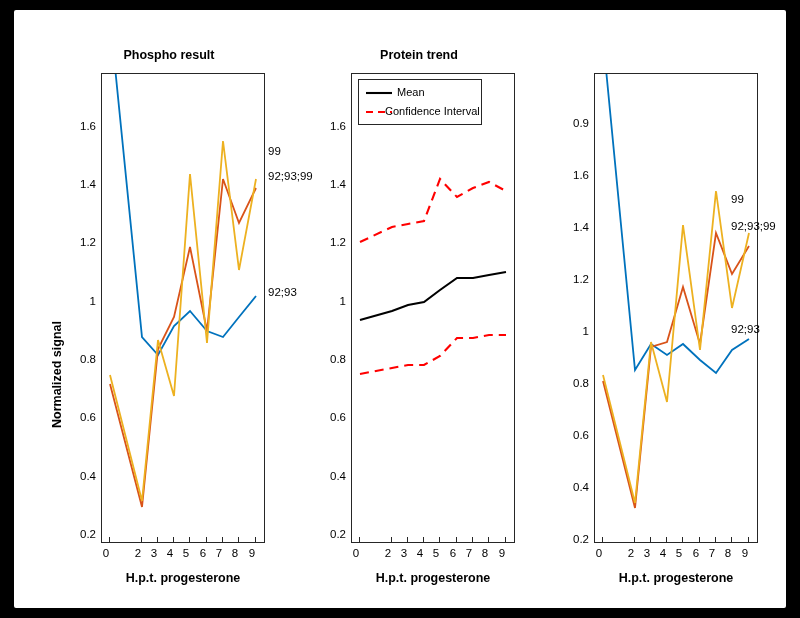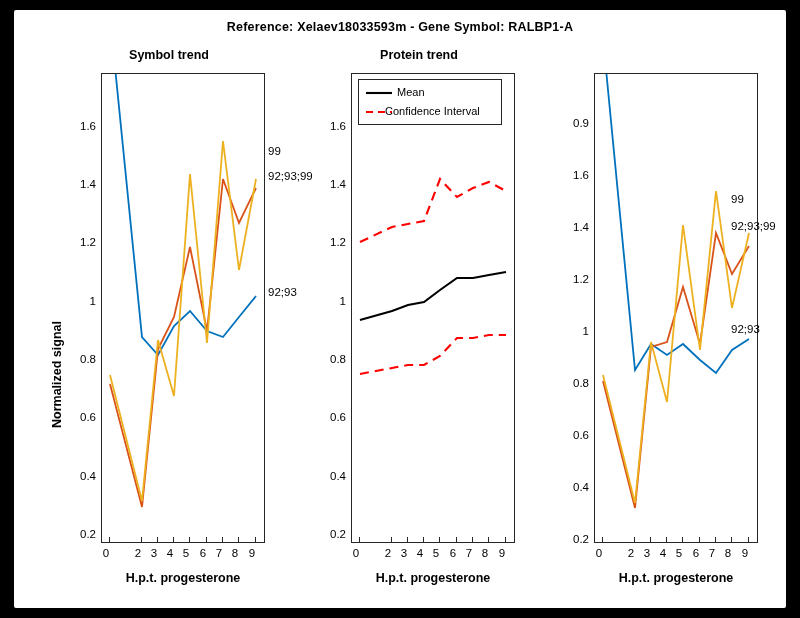--- a/index.html
+++ b/index.html
@@ -107,24 +107,23 @@
     color: #000000;
     white-space: nowrap;
   }
   svg { display: block; }
 </style>
 </head>
 <body>
 
 <div id="figure">
 
-  <div id="figure-title">Reference:  Xelaev18033593m - Gene Symbol:  RALBP1-A</div>
 
   <div class="panel" style="left:30px; width:250px;">
-    <div class="panel-title">Symbol trend</div>
+    <div class="panel-title">Phospho result</div>
 
     <div class="axis-label-y" style="left:6px; top:380px;">Normalized signal</div>
 
     <div class="tick-label-y" style="left:18px; top:472px; width:34px;">0.2</div>
     <div class="tick-label-y" style="left:18px; top:414px; width:34px;">0.4</div>
     <div class="tick-label-y" style="left:18px; top:355px; width:34px;">0.6</div>
     <div class="tick-label-y" style="left:18px; top:297px; width:34px;">0.8</div>
     <div class="tick-label-y" style="left:18px; top:239px; width:34px;">1</div>
     <div class="tick-label-y" style="left:18px; top:180px; width:34px;">1.2</div>
     <div class="tick-label-y" style="left:18px; top:122px; width:34px;">1.4</div>
@@ -188,21 +187,21 @@
       <div class="tick-mark" style="left:7px;  bottom:0; width:1px; height:5px;"></div>
       <div class="tick-mark" style="left:39px; bottom:0; width:1px; height:5px;"></div>
       <div class="tick-mark" style="left:55px; bottom:0; width:1px; height:5px;"></div>
       <div class="tick-mark" style="left:71px; bottom:0; width:1px; height:5px;"></div>
       <div class="tick-mark" style="left:87px; bottom:0; width:1px; height:5px;"></div>
       <div class="tick-mark" style="left:104px;bottom:0; width:1px; height:5px;"></div>
       <div class="tick-mark" style="left:120px;bottom:0; width:1px; height:5px;"></div>
       <div class="tick-mark" style="left:136px;bottom:0; width:1px; height:5px;"></div>
       <div class="tick-mark" style="left:153px;bottom:0; width:1px; height:5px;"></div>
 
-      <div class="legend-box" style="left:6px; top:5px; width:144px; height:46px;">
+      <div class="legend-box" style="left:6px; top:5px; width:124px; height:46px;">
         <svg width="140" height="44" viewBox="0 0 140 44" style="position:absolute;left:0;top:0;">
           <line x1="7" y1="13" x2="33" y2="13" stroke="#000000" stroke-width="2.1"></line>
           <line x1="7" y1="32" x2="33" y2="32" stroke="#FF0000" stroke-width="2.1" stroke-dasharray="7,5"></line>
         </svg>
         <div class="legend-entry" style="left:38px; top:6px;">Mean</div>
         <div class="legend-entry" style="left:26px; top:25px;">Confidence Interval</div>
       </div>
     </div>
 
     <div class="tick-label-x" style="left:52px;  top:499px; width:20px;">0</div>

